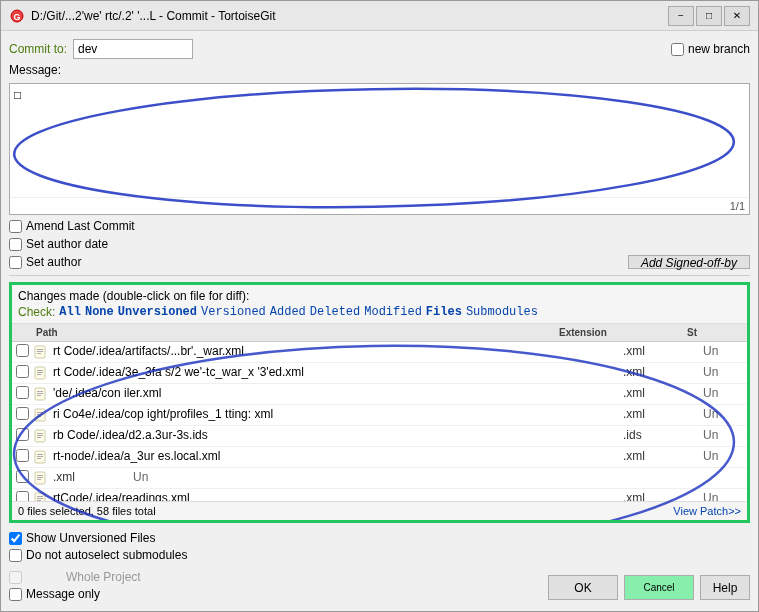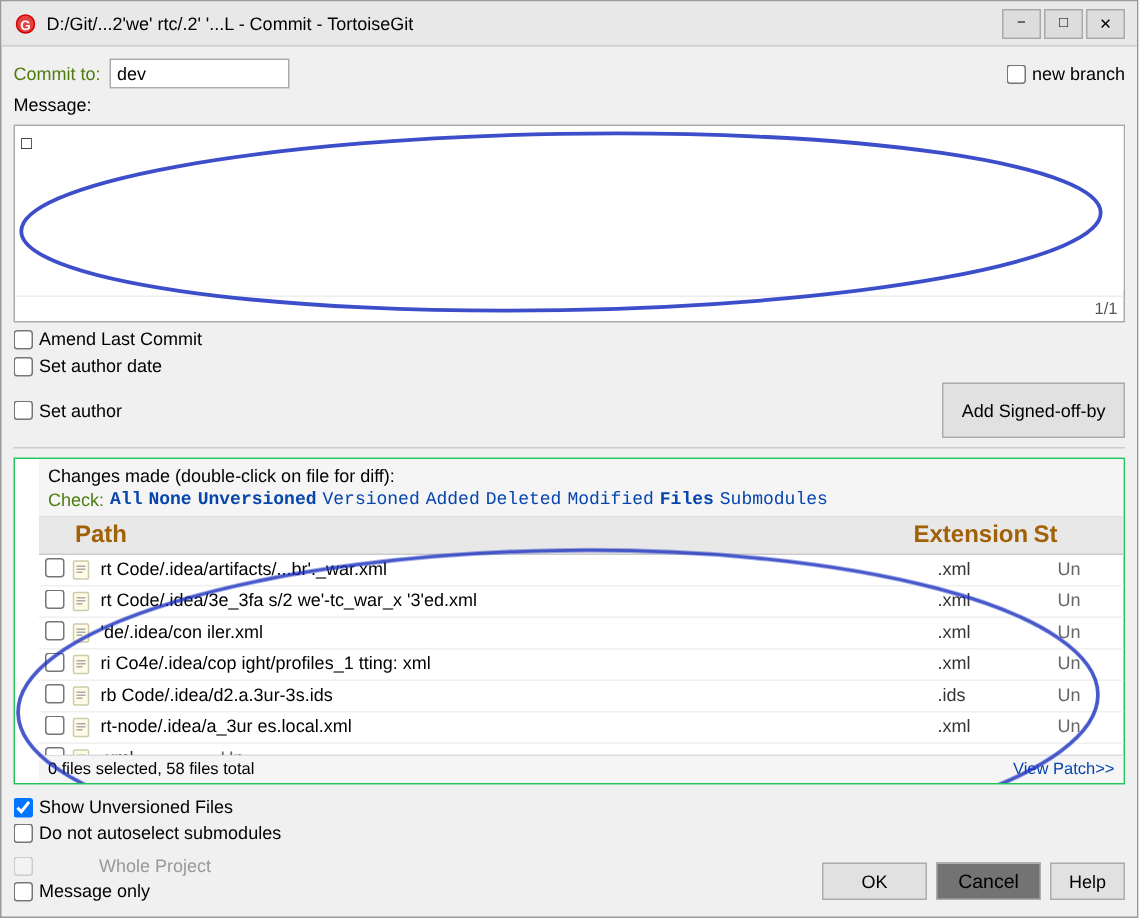--- a/index.html
+++ b/index.html
@@ -132,37 +132,37 @@
       border-top: 1px solid #eee;
     }
 
     .options-row {
       display: flex;
       align-items: center;
       justify-content: space-between;
     }
 
     .button {
-      height: 37px;
+      height: 14px;
       padding: 0 12px;
       background: #e1e1e1;
       border: 1px solid #adadad;
       font-size: 12px;
       cursor: pointer;
       white-space: nowrap;
+      font-style: italic;
     }
 
     .changes-section {
       flex: 1;
       display: flex;
       flex-direction: column;
-      border: 1px solid #22c55e;
+      border: 3px solid #22c55e;
       background: white;
       overflow: hidden;
-      padding-left: 16px;
     }
 
     .changes-header {
       padding: 4px 6px;
       font-size: 12px;
       background: #f5f5f5;
       border-bottom: 1px solid #ddd;
       flex-shrink: 0;
     }
 
@@ -185,28 +185,28 @@
 
     .table-header {
       display: flex;
       background: #e8e8e8;
       border-bottom: 1px solid #ccc;
       padding: 3px 4px;
       flex-shrink: 0;
     }
 
     .table-header-cell {
-      font-size: 16px;
+      font-size: 10px;
       font-weight: bold;
-      color: #a16207;
+      color: #404040;
     }
 
     .path-col { flex: 1; }
     .ext-col { width: 80px; flex-shrink: 0; }
-    .st-col { width: 40px; flex-shrink: 0; }
+    .st-col { width: 40px; flex-shrink: 0; margin-left: 48px; }
 
     .file-list {
       flex: 1;
       overflow-y: scroll;
       overflow-x: hidden;
     }
 
     .file-row {
       display: flex;
       padding: 2px 4px;
@@ -291,23 +291,23 @@
       height: 25px;
       width: 70px;
       background: #e1e1e1;
       border: 1px solid #adadad;
       font-size: 12px;
       cursor: pointer;
     }
     .btn-cancel {
       height: 25px;
       width: 70px;
-      background: #737373;
+      background: #86efac;
       border: 1px solid #adadad;
-      font-size: 13px;
+      font-size: 10px;
       cursor: pointer;
     }
     .btn-help {
       height: 25px;
       width: 50px;
       background: #e1e1e1;
       border: 1px solid #adadad;
       font-size: 12px;
       cursor: pointer;
     }

